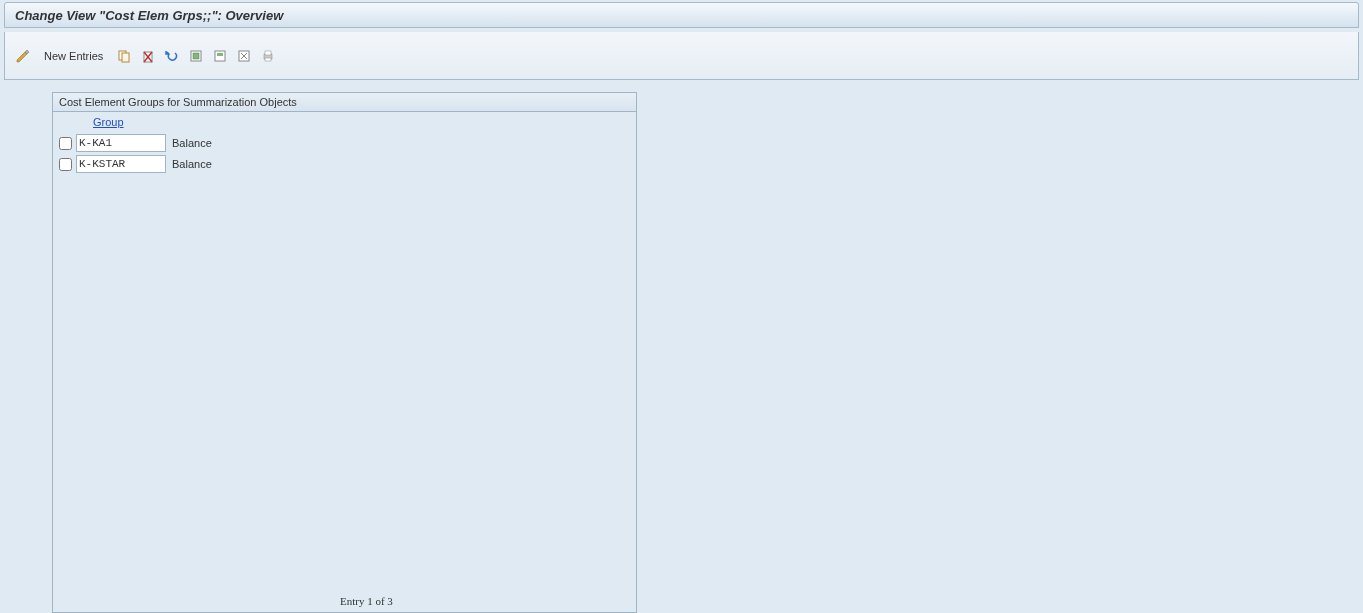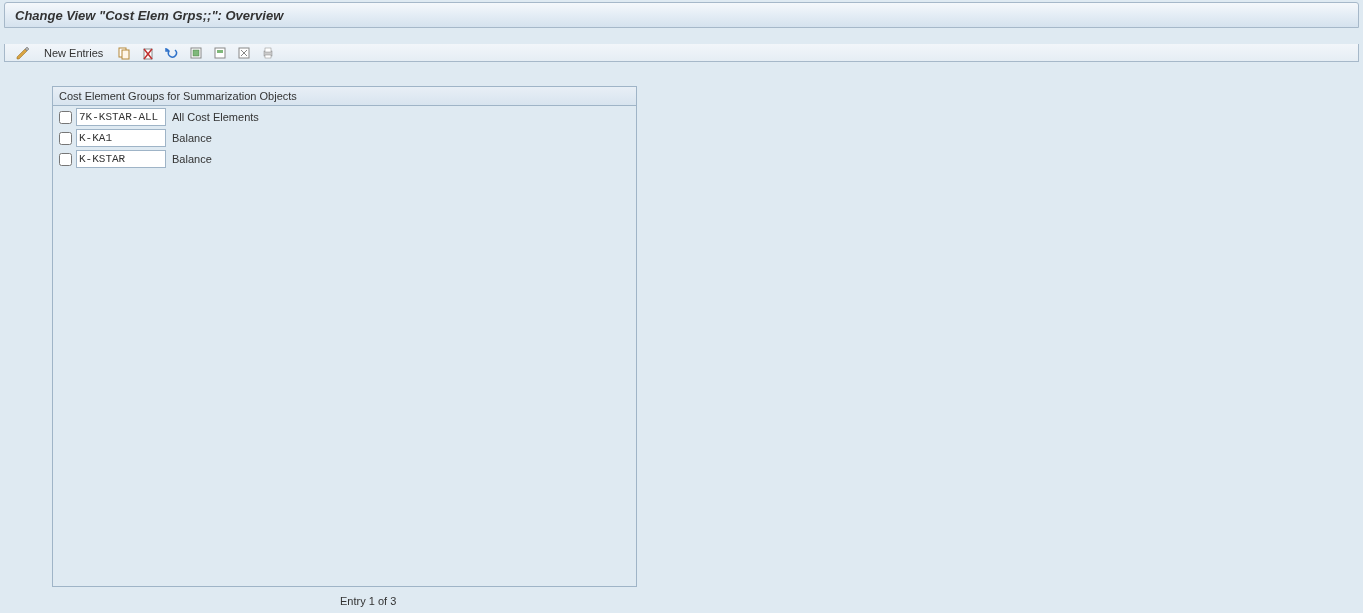--- a/index.html
+++ b/index.html
@@ -24,29 +24,29 @@
       padding: 4px 10px;
       font-weight: bold;
       font-style: italic;
       font-size: 13px;
       color: #333;
       display: flex;
       align-items: center;
       margin: 2px 4px 0 4px;
     }
     .toolbar {
-      height: 18px;
+      height: 48px;
       background: linear-gradient(to bottom, #f2f6fa 0%, #e5edf4 100%);
       border: 1px solid #a6b8c9;
       border-top: none;
       padding: 3px 8px;
       display: flex;
       align-items: center;
       gap: 4px;
-      margin: 16px 4px;
+      margin: 4px 4px;
       position: relative;
     }
     .toolbar-btn {
       width: 20px;
       height: 20px;
       display: flex;
       align-items: center;
       justify-content: center;
       border: 1px solid transparent;
       border-radius: 2px;
@@ -128,20 +128,21 @@
       font-size: 11px;
       color: #333;
       padding-left: 2px;
     }
     .footer {
       position: absolute;
       bottom: 6px;
       left: 340px;
       font-size: 11px;
       color: #333;
+      font-family: Liberation Serif, serif;
     }
     
     svg { display: block; }
   </style>
 </head>
 <body>
 
 <div class="titlebar">
   <span>Change View "Cost Elem Grps;;": Overview</span>
 </div>
@@ -198,26 +199,24 @@
       <rect x="3" y="5" width="8" height="5" fill="#ccc" stroke="#888" stroke-width="0.5"></rect>
       <rect x="4" y="2" width="6" height="4" fill="#fff" stroke="#888" stroke-width="0.5"></rect>
       <rect x="4" y="9" width="6" height="3" fill="#fff" stroke="#888" stroke-width="0.5"></rect>
     </svg>
   </div>
 </div>
 
 <div class="content-area">
   <div class="panel">
     <div class="panel-header">Cost Element Groups for Summarization Objects</div>
+    <div>
+      <span class="table-header-cell">Group</span>
+    </div>
     <div class="table-body">
-      <div class="row">
-        <input type="checkbox" style="">
-        <input type="text" class="code-input" value="7K-KSTAR-ALL" style="">
-        <span class="desc">All Cost Elements</span>
-      </div>
       <div class="row">
         <input type="checkbox" style="">
         <input type="text" class="code-input" value="K-KA1" style="">
         <span class="desc">Balance</span>
       </div>
       <div class="row">
         <input type="checkbox" style="">
         <input type="text" class="code-input" value="K-KSTAR" style="">
         <span class="desc">Balance</span>
       </div>

